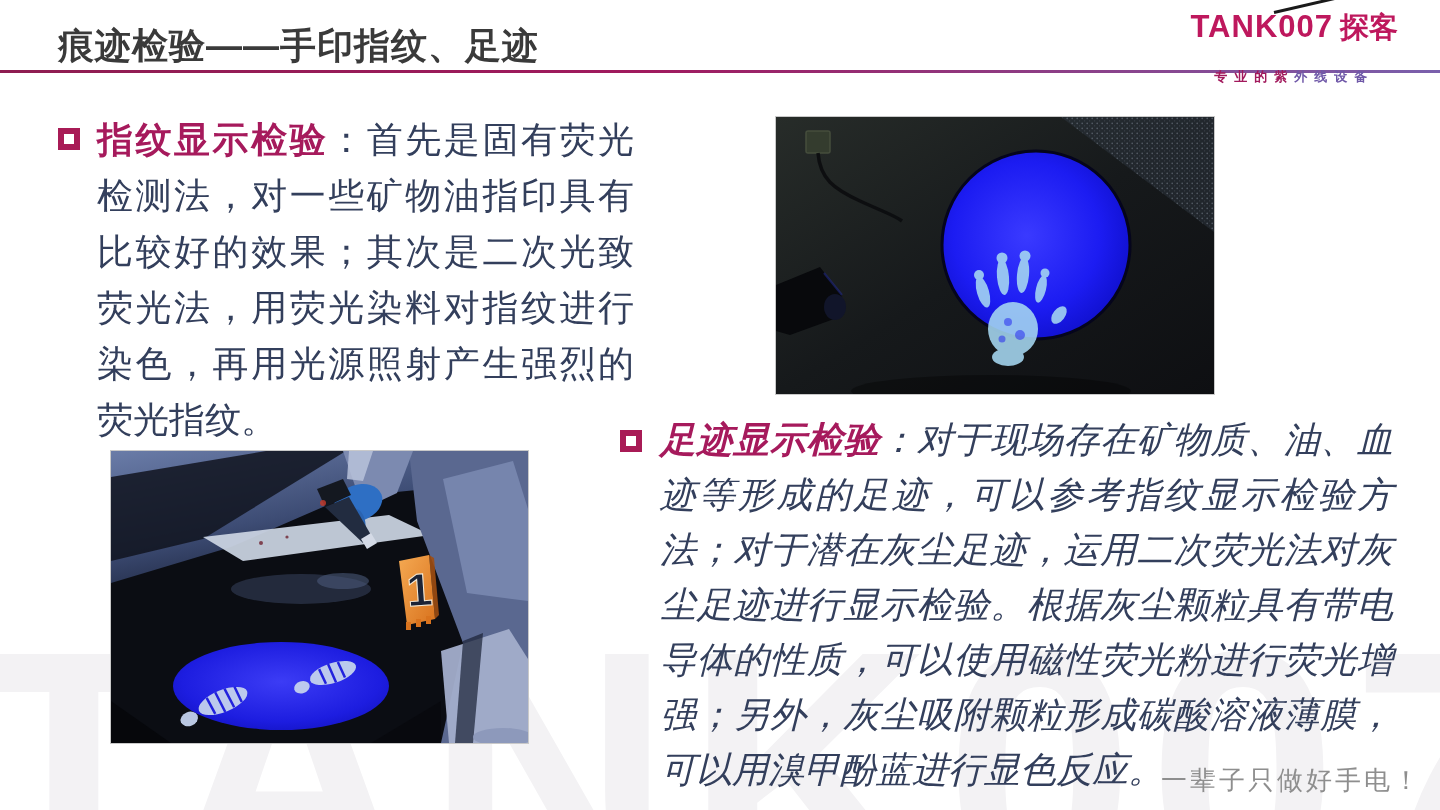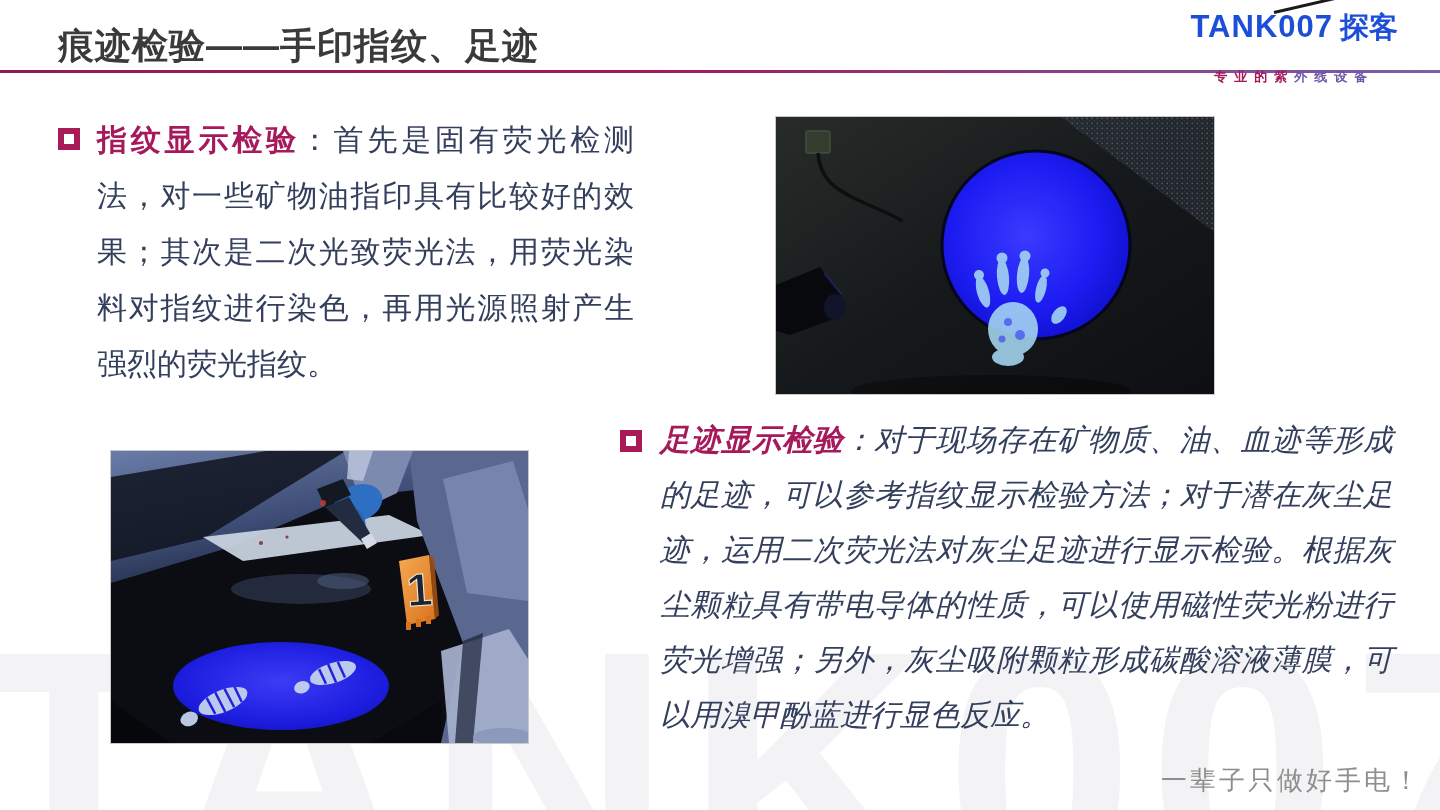--- a/index.html
+++ b/index.html
@@ -16,33 +16,33 @@
   
   .title{
     position:absolute;left:58px;top:22px;z-index:2;
     font-size:36px;font-weight:bold;color:#3a3a3a;letter-spacing:1px;
   }
   .rule{
     position:absolute;left:0;top:70px;width:1440px;height:3px;z-index:2;
     background:linear-gradient(to right,#8e1d51,#a01a5e 45%,#7a60ac);
   }
   .logo{position:absolute;right:42px;top:8px;z-index:2;text-align:center;}
-  .logo-row{position:relative;font-weight:bold;color:#1d4ed8;white-space:nowrap;}
+  .logo-row{position:relative;font-weight:bold;color:#be185d;white-space:nowrap;}
   .logo-en{font-size:31px;letter-spacing:1px;font-family:"Liberation Sans",sans-serif;}
   .logo-cn{font-size:29px;margin-left:7px;}
   .logo-slash{
     position:absolute;left:84px;top:3px;width:92px;height:3px;background:#1a1a1a;
     transform:rotate(-13deg);transform-origin:left center;
   }
   .logo-tagline{margin-top:20px;font-size:13px;font-weight:bold;letter-spacing:7px;white-space:nowrap;}
   .tag-left{color:#a2195c;}
   .tag-right{color:#6f58a8;}
   
   .para{
-    position:absolute;z-index:2;font-size:30px;line-height:56px;color:#333f5c;
+    position:absolute;z-index:2;font-size:36px;line-height:56px;color:#333f5c;
     text-align:justify;text-align-last:left;
   }
   .para .head{font-weight:bold;color:#a61a5c;}
   .bullet{
     position:absolute;z-index:2;width:10px;height:10px;
     border:6px solid #a81b56;background:transparent;
   }
   #bullet-fingerprint{left:58px;top:128px;}
   #bullet-footprint{left:620px;top:430px;}
   #para-fingerprint{left:97px;top:112px;width:537px;}

